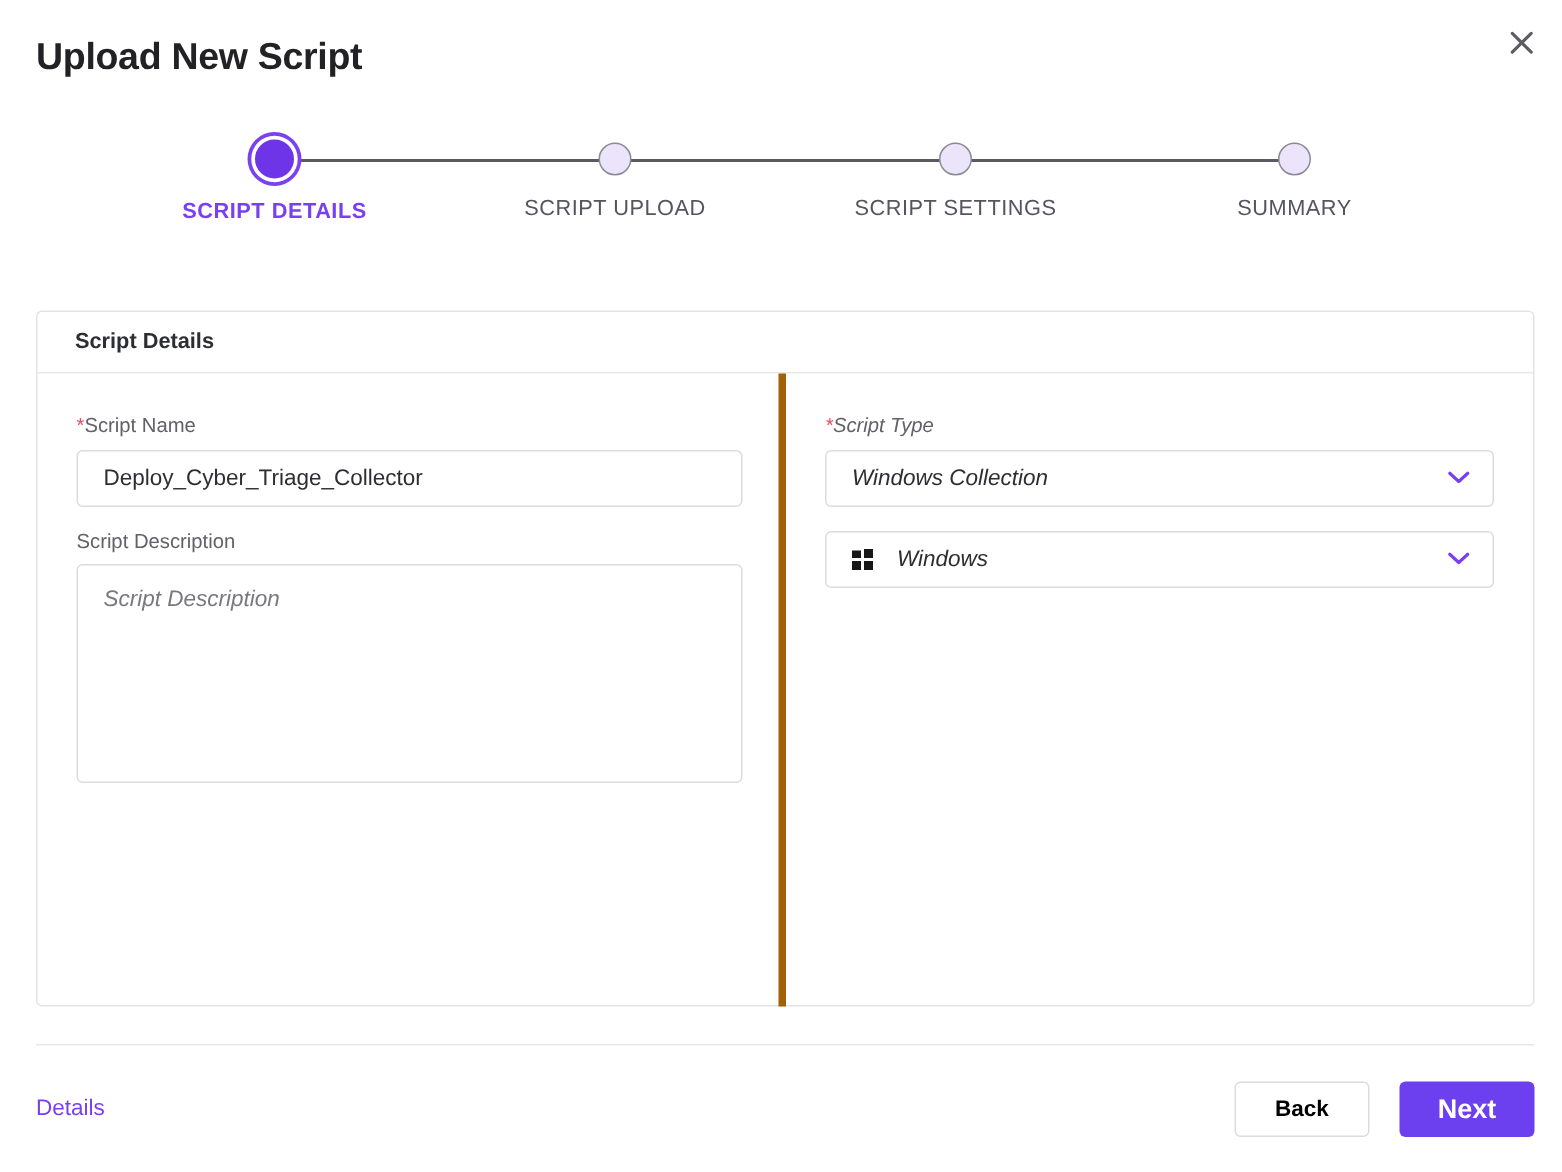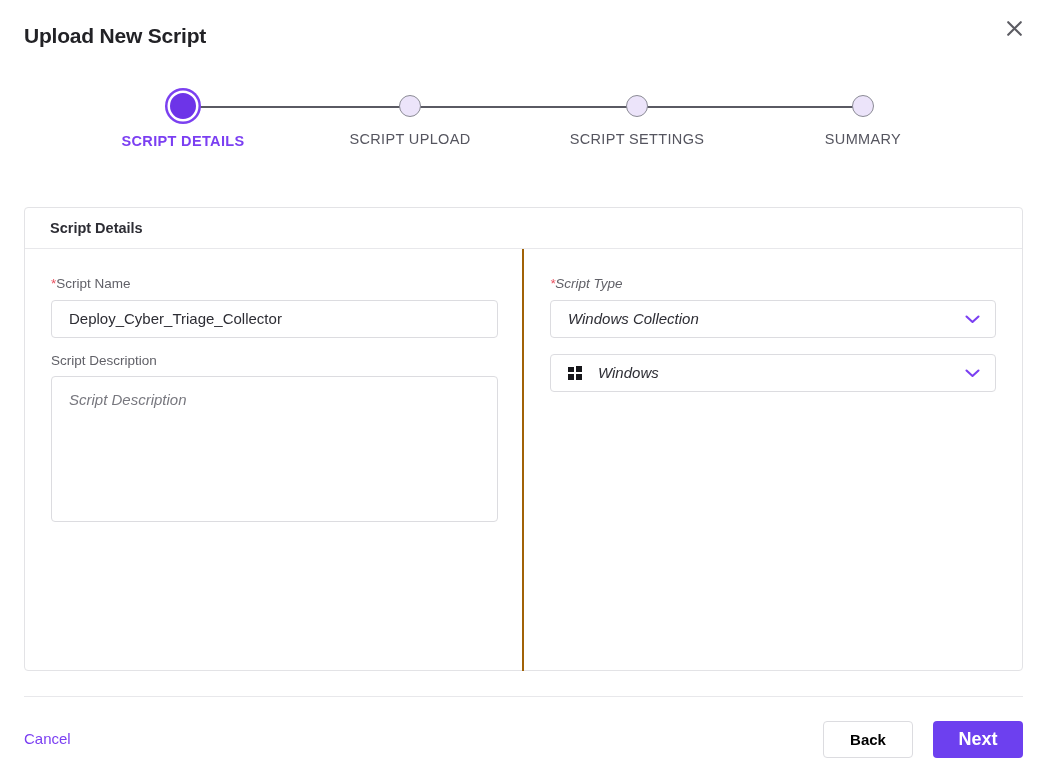--- a/index.html
+++ b/index.html
@@ -15,21 +15,21 @@
     color: #2d2d34;
     overflow: hidden;
     position: relative;
   }
 
   
   .modal-title {
     position: absolute;
     left: 24px;
     top: 24px;
-    font-size: 21px;
+    font-size: 25px;
     font-weight: bold;
     letter-spacing: -0.2px;
     color: #222226;
     margin: 0;
   }
   .close-btn {
     position: absolute;
     right: 10px;
     top: 11px;
     width: 34px;
@@ -117,21 +117,21 @@
     font-size: 14.5px;
     font-weight: bold;
     color: #2d2d34;
   }
   .card-body {
     display: flex;
     height: 422px;
   }
   .col-left {
     width: 499px;
-    border-right: 2px solid #a16207;
+    border-right: 5px solid #a16207;
     padding: 28px 24px 0 26px;
   }
   .col-right {
     flex: 1;
     padding: 28px 26px 0 26px;
     font-style: italic;
   }
 
   
   .field { margin-bottom: 16px; }
@@ -352,15 +352,15 @@
           </span>
         </div>
       </div>
 
     </div>
   </div>
 </div>
 
 <div class="footer-divider"></div>
 
-<button class="cancel-link">Cancel</button>
+<button class="cancel-link">Details</button>
 <button class="btn-back">Back</button>
 <button class="btn-next">Next</button>
 
 </body></html>

